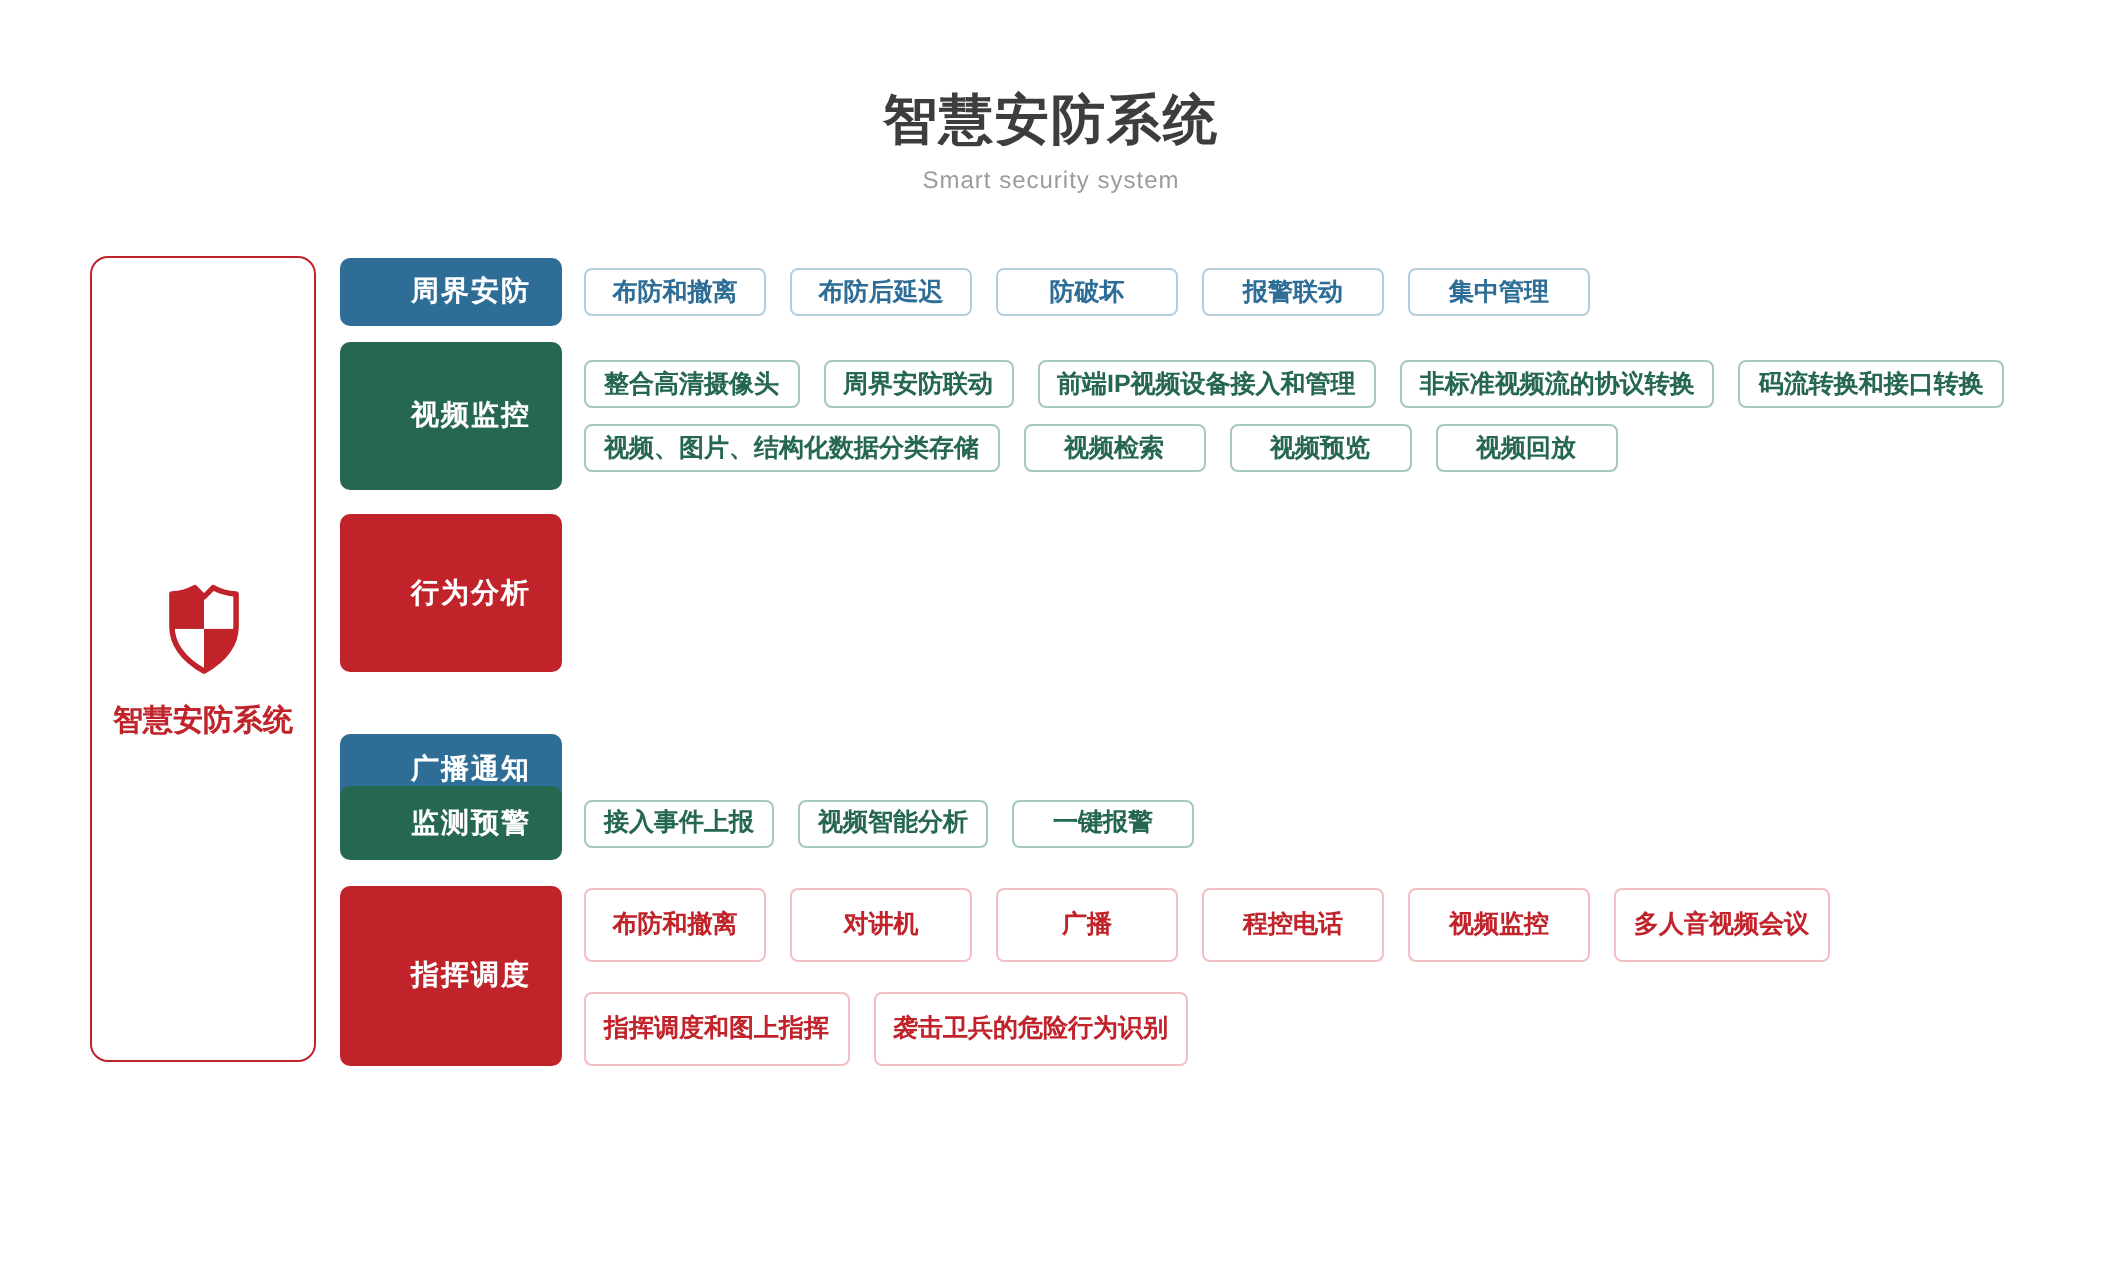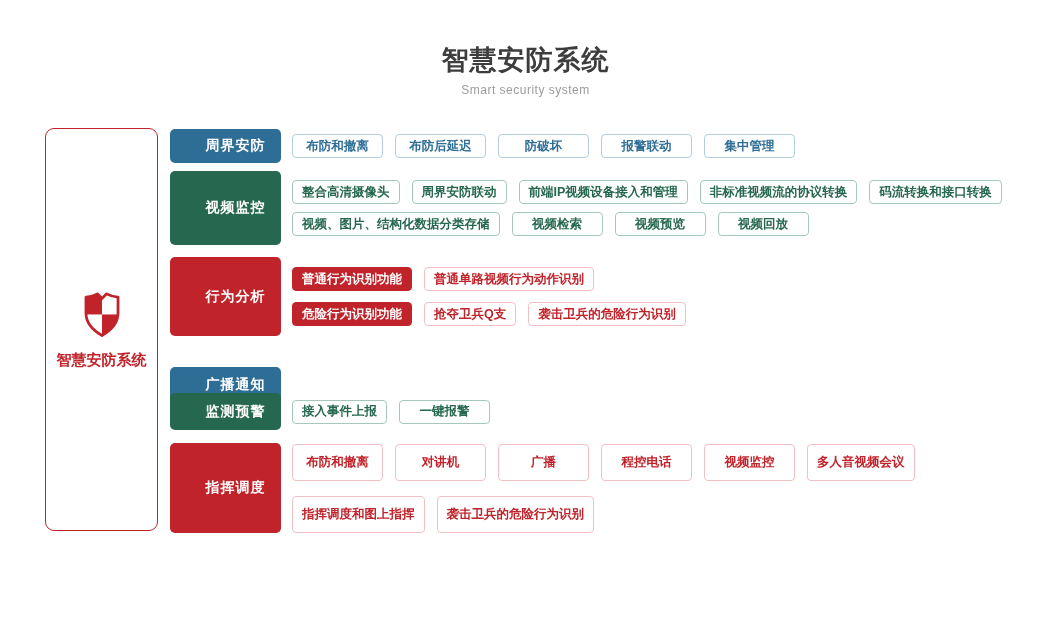--- a/index.html
+++ b/index.html
@@ -88,40 +88,30 @@
           <div class="line">
             <div class="item">视频、图片、结构化数据分类存储</div>
             <div class="item">视频检索</div>
             <div class="item">视频预览</div>
             <div class="item">视频回放</div>
           </div>
         </div>
       </div>
       <div class="row row-3 c-red">
         <div class="cat">行为分析</div>
-        <div class="items">
-          <div class="line">
-            <div class="item filled">普通行为识别功能</div>
-            <div class="item">普通单路视频行为动作识别</div>
-          </div>
-          <div class="line">
-            <div class="item filled">危险行为识别功能</div>
-            <div class="item">抢夺卫兵Q支</div>
-            <div class="item">袭击卫兵的危险行为识别</div>
-          </div>
-        </div>
       </div>
       <div class="row row-4 c-blue">
         <div class="cat">广播通知</div>
       </div>
       <div class="row row-5 c-green">
         <div class="cat">监测预警</div>
         <div class="items">
           <div class="line">
             <div class="item">接入事件上报</div>
+            <div class="item">视频智能分析</div>
             <div class="item">一键报警</div>
           </div>
         </div>
       </div>
       <div class="row row-6 c-red">
         <div class="cat">指挥调度</div>
         <div class="items">
           <div class="line">
             <div class="item">布防和撤离</div>
             <div class="item">对讲机</div>

